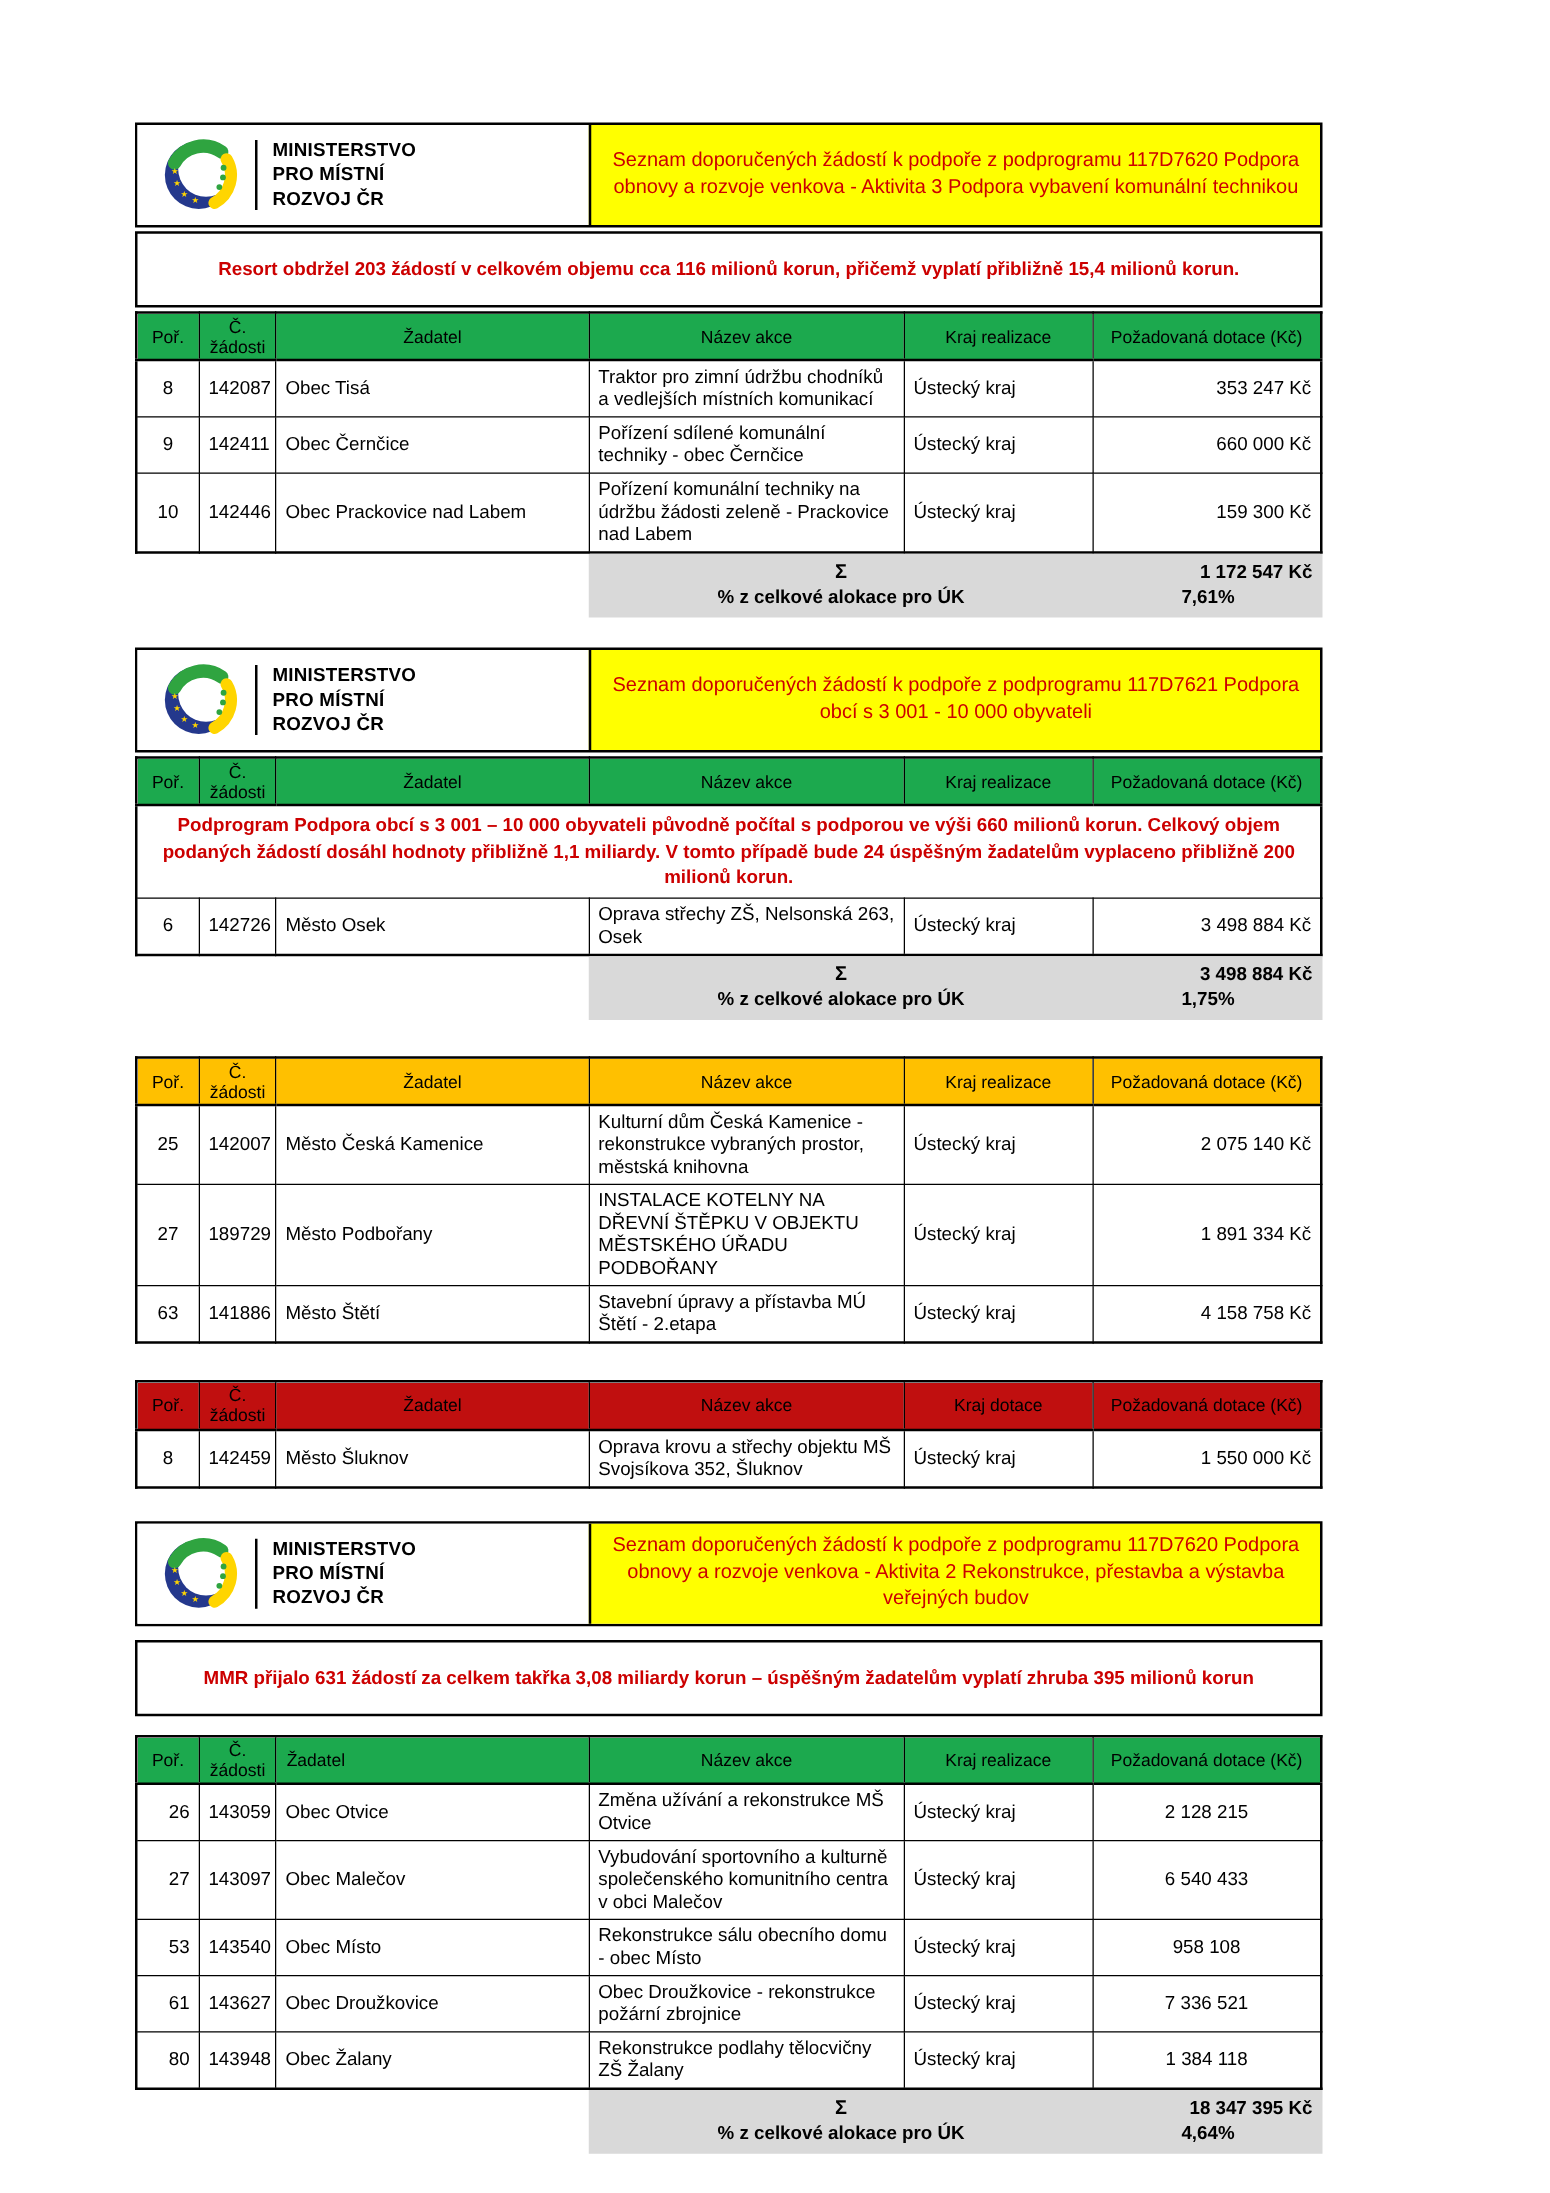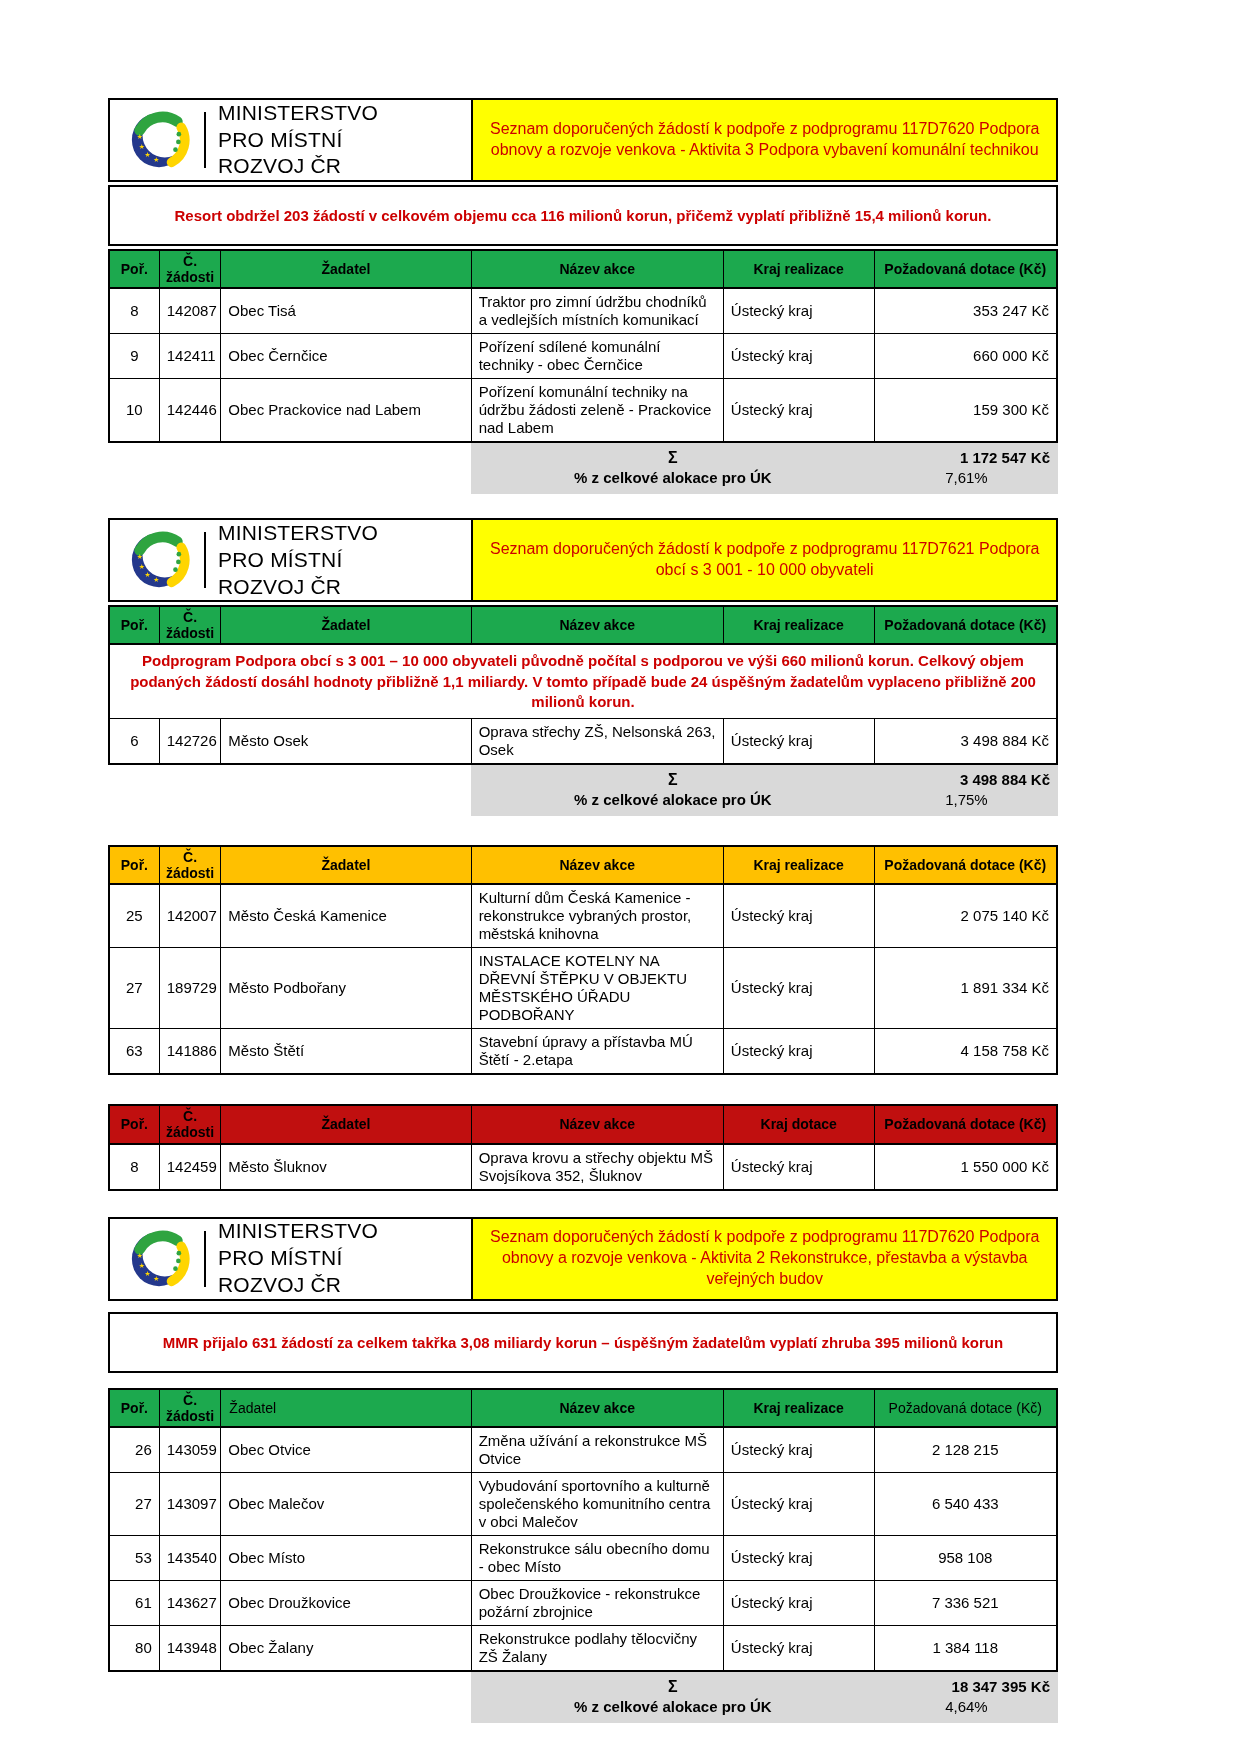--- a/index.html
+++ b/index.html
@@ -13,35 +13,35 @@
     font-family:"Liberation Sans","DejaVu Sans",sans-serif;
     color:#000;font-size:15px;
   }
   .content{width:950px;margin:98px 0 0 108px}
 
   
   .hdr-block{display:flex;border:2px solid var(--border);height:84px;background:#fff}
   .hdr-left{width:38.2%;display:flex;align-items:center;padding-left:18px;background:#fff}
   .logo{flex:0 0 auto}
   .hdr-divider{width:0;border-left:2px solid var(--border);height:56px;margin:0 12px 0 14px}
-  .ministry{font-weight:normal;font-size:21px;line-height:1.28;letter-spacing:.2px}
+  .ministry{font-weight:bold;font-size:15px;line-height:1.28;letter-spacing:.2px}
   .hdr-right{flex:1;background:var(--yellow);border-left:2px solid var(--border);
     display:flex;align-items:center;justify-content:center;text-align:center;
     color:var(--red-text);font-weight:normal;font-size:16px;line-height:1.3;padding:4px 16px}
 
   
   .banner{border:2px solid var(--border);min-height:45px;margin-top:3px;
     display:flex;align-items:center;justify-content:center;text-align:center;
     color:var(--red-text);font-weight:bold;font-size:15px;padding:20px 10px}
 
   
   table.tbl{width:100%;border-collapse:collapse;table-layout:fixed;
     border:2px solid var(--border);font-size:15px;margin-top:3px}
   .tbl th,.tbl td{border:1px solid var(--border);vertical-align:middle;overflow:hidden}
-  .tbl th{font-size:14px;font-weight:bold;text-align:center;padding:2px 3px;height:38px;line-height:1.15}
+  .tbl th{font-size:14px;font-weight:normal;text-align:center;padding:2px 3px;height:38px;line-height:1.15}
   .tbl thead th{border-bottom:2px solid var(--border)}
   .tbl td{padding:4px 7px;line-height:1.2}
   .tbl.green thead th{background:var(--green)}
   .tbl.orange thead th{background:var(--orange)}
   .tbl.redhd thead th{background:var(--red-header)}
   .ca{text-align:center}
   .cl{text-align:left}
   .cr{text-align:right;padding-right:8px;white-space:nowrap}
   .crn{text-align:right;padding-right:5px;white-space:nowrap}
   th.th-left{text-align:left;font-weight:normal;padding-left:8px}
@@ -50,21 +50,21 @@
 
   
   .sumrow{display:flex;width:100%}
   .sum-spacer{width:38.2%}
   .sum-gray{flex:1;background:var(--gray);display:flex;padding:5px 0 6px 0}
   .sum-merged{width:68.8%;text-align:center}
   .sum-vals{width:31.2%}
   .sum-sigma{font-size:16px;font-weight:bold;line-height:20px}
   .sum-pct-label{font-weight:bold;line-height:20px}
   .sum-amt{font-weight:bold;text-align:right;padding-right:8px;line-height:20px;white-space:nowrap}
-  .sum-pct{font-weight:normal;text-align:center;line-height:20px}
+  .sum-pct{font-weight:bold;text-align:center;line-height:20px}
 
   .gap24{height:24px}.gap26{height:26px}.gap8{height:8px}.gap12{height:12px}
 </style>
 </head>
 <body>
 
 <div class="content">
 
   <div class="hdr-block">
     <div class="hdr-left">

